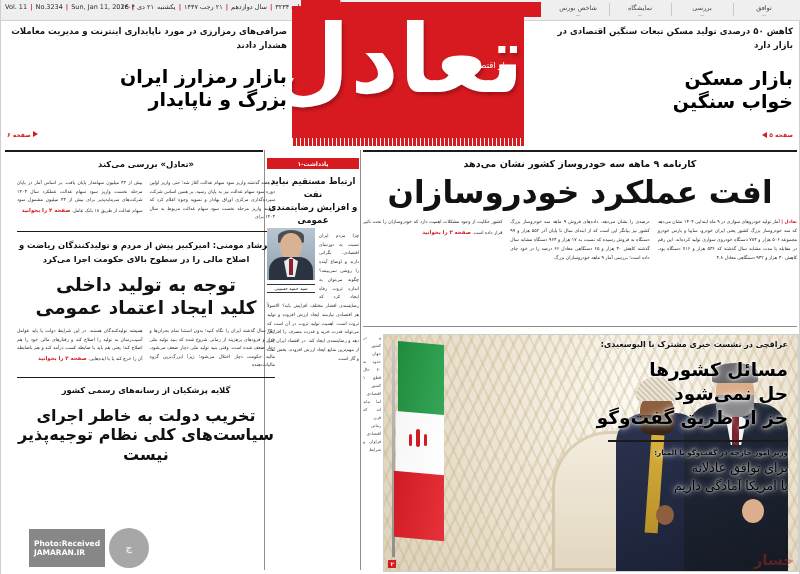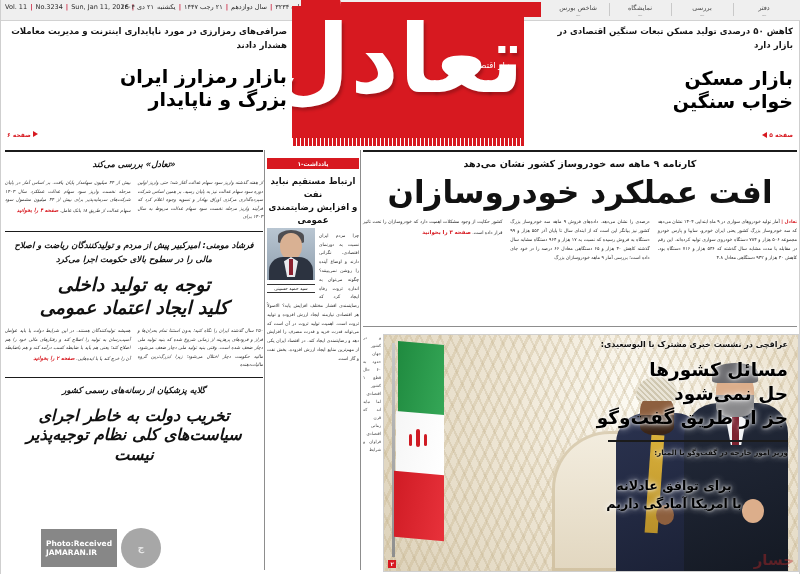--- a/index.html
+++ b/index.html
@@ -65,21 +65,21 @@
   .pageref.ltr .tri{border-right:none;border-left:5px solid #d71920;}
 
   .ref-left{position:absolute;left:6px;top:122px;}
   .ref-right{position:absolute;right:6px;top:122px;}
 
   
   .rule{position:absolute;background:#1b1b1b;}
   .rule-thin{position:absolute;background:#8d8d8d;}
 
   
-  .col-left{position:absolute;left:4px;top:158px;width:258px;font-style:italic;}
+  .col-left{position:absolute;left:16px;top:158px;width:258px;}
   .lead-blk{text-align:center;direction:rtl;}
   .lead-blk .kick{font-size:8.4px;font-weight:bold;line-height:1.6;}
   .lead-blk .ttl{font-weight:bold;line-height:1.22;margin-top:8px;}
   .two-col{display:flex;direction:rtl;gap:7px;margin-top:8px;}
   .two-col .c{flex:1;font-size:4.6px;line-height:1.85;text-align:justify;color:#2a2a2a;
               direction:rtl;}
   .readmore{color:#d71920;font-weight:bold;font-size:5.4px;}
 
   
   .col-note{position:absolute;left:266px;top:158px;width:92px;}
@@ -169,33 +169,33 @@
          background:#f2f3f5;clip-path:polygon(50% 0,100% 20%,76% 100%,24% 100%,0 20%);}
   .p-iran .tie{position:absolute;left:48px;top:68px;width:7px;height:28px;background:#7c2230;}
   .p-iran .hand{position:absolute;left:58px;top:150px;width:22px;height:24px;
          border-radius:50%;background:#dcae8b;}
   .ps-text{position:absolute;right:10px;top:4px;width:228px;text-align:right;
          direction:rtl;text-shadow:0 0 3px rgba(255,255,255,.95),0 0 7px rgba(255,255,255,.9);}
   .ps-kick{font-size:8px;font-weight:bold;line-height:1.55;color:#111;}
   .ps-title{font-size:18.5px;font-weight:bold;line-height:1.3;margin-top:7px;color:#000;}
   .ps-hr{width:180px;height:2px;background:#1b1b1b;margin:9px 0 6px auto;}
   .ps-kick2{font-size:7.2px;font-weight:bold;color:#111;}
-  .ps-title2{font-size:12.6px;font-weight:bold;line-height:1.5;margin-top:20px;color:#000;text-align:center;}
+  .ps-title2{font-size:12.6px;font-weight:normal;line-height:1.5;margin-top:2px;color:#000;}
   .ps-num{position:absolute;left:4px;bottom:3px;background:#d71920;color:#fff;
          font-size:5.5px;padding:1px 2.5px;font-weight:bold;}
   .ps-wm{position:absolute;right:4px;bottom:2px;font-size:15px;font-weight:bold;
          color:rgba(180,40,40,.45);}
 
   
   .credit{position:absolute;left:28px;bottom:6px;display:flex;align-items:center;gap:4px;}
   .credit .seal{width:40px;height:40px;border-radius:50%;background:rgba(60,60,60,.45);
          display:flex;align-items:center;justify-content:center;color:#e8e8e8;
          font-size:9px;font-weight:bold;}
   .credit .lines{background:rgba(55,55,55,.6);padding:10px 5px;color:#fff;
-         font-size:7.5px;line-height:1.25;direction:ltr;font-weight:bold;margin-left:12px;}
+         font-size:7.5px;line-height:1.25;direction:ltr;font-weight:bold;}
 
   
   .side-strip{position:absolute;left:362px;top:334px;width:18px;height:236px;
          font-size:4.2px;line-height:1.9;direction:rtl;color:#3a3a3a;overflow:hidden;
          text-align:justify;}
 </style>
 </head>
 <body>
 
 <div class="page">
@@ -219,21 +219,21 @@
       <span>سال دوازدهم</span>
       <span class="sep">|</span>
       <span>۲۱ رجب ۱۴۴۷</span>
       <span class="sep">|</span>
       <span>یکشنبه</span>
       <span>۲۱ دی ۱۴۰۴</span>
     </div>
 
     <div class="topnav">
       <div class="topnav-item">
-        <span>دفتر</span>
+        <span>توافق</span>
         <span class="sub">ـــ</span>
       </div>
       <div class="topnav-item">
         <span>بررسی</span>
         <span class="sub">ـــ</span>
       </div>
       <div class="topnav-item">
         <span>نمایشگاه</span>
         <span class="sub">ـــ</span>
       </div>

